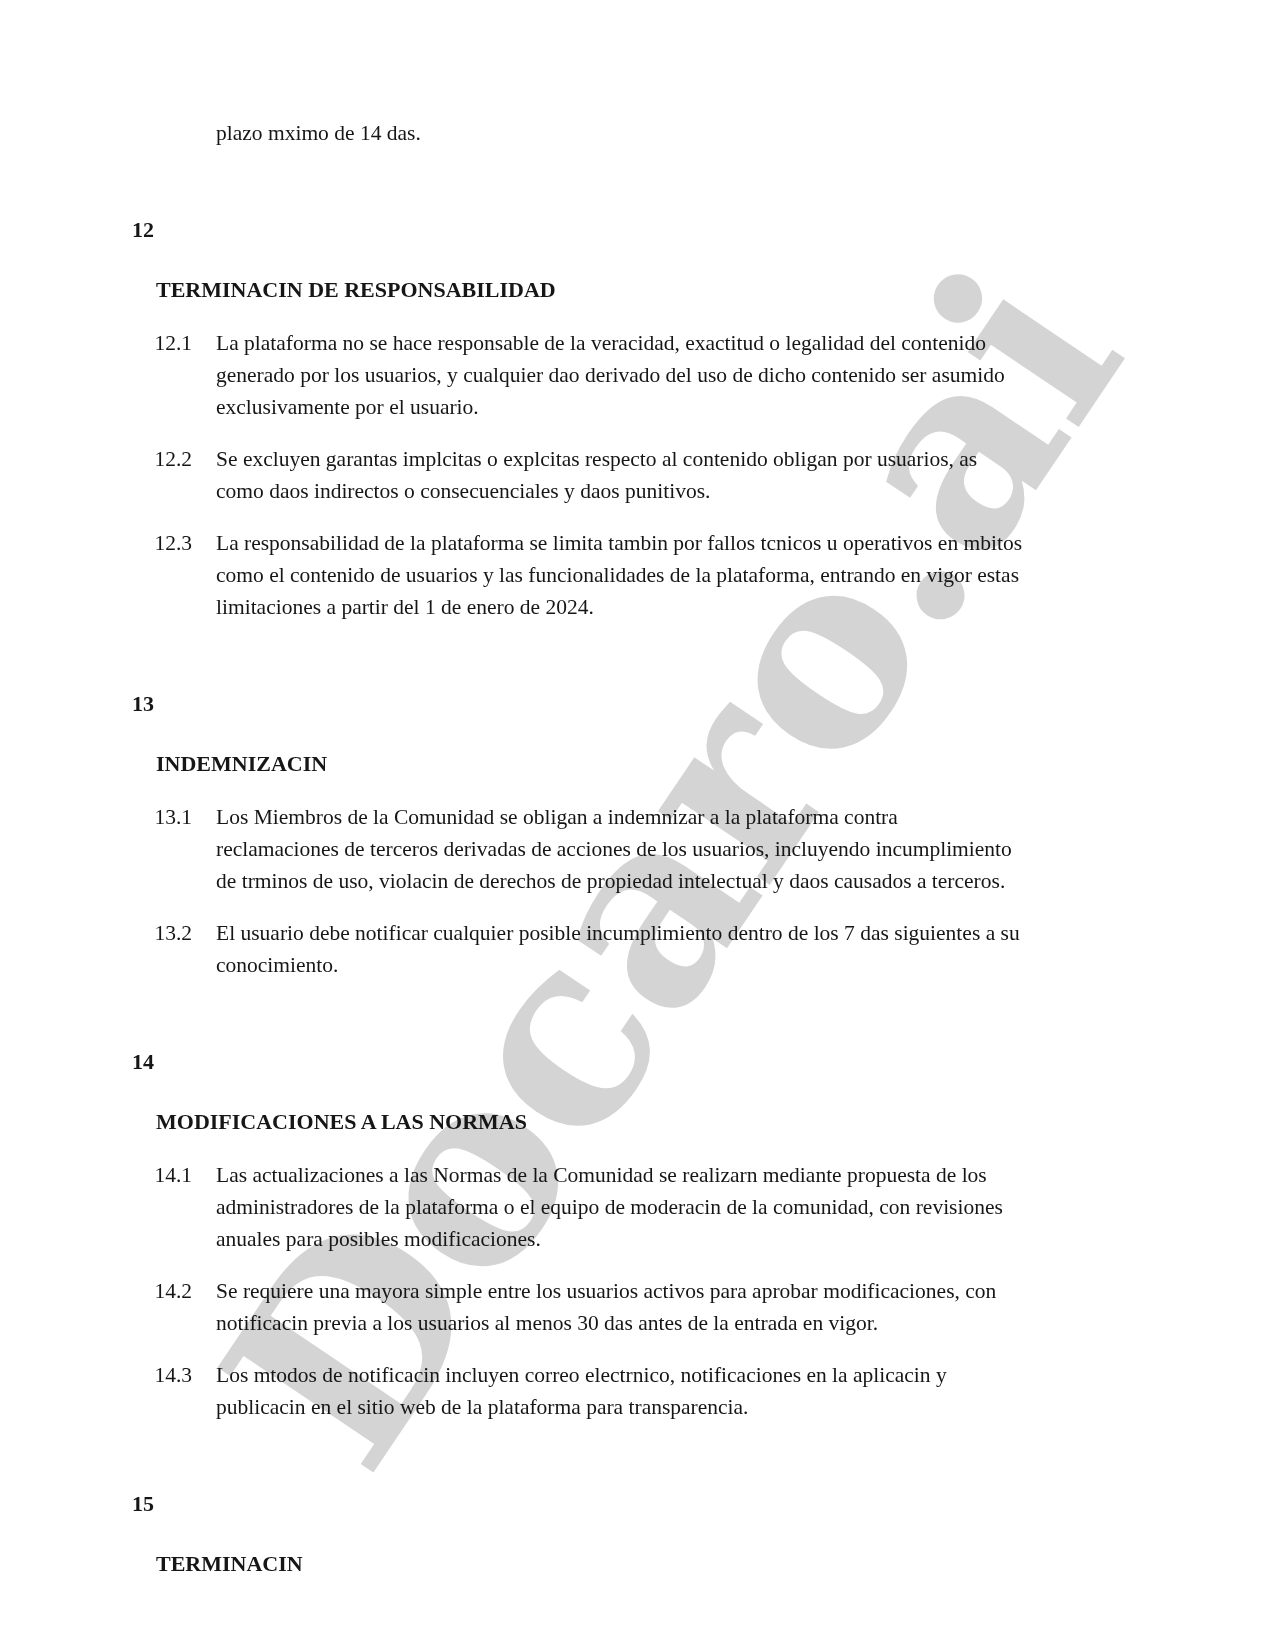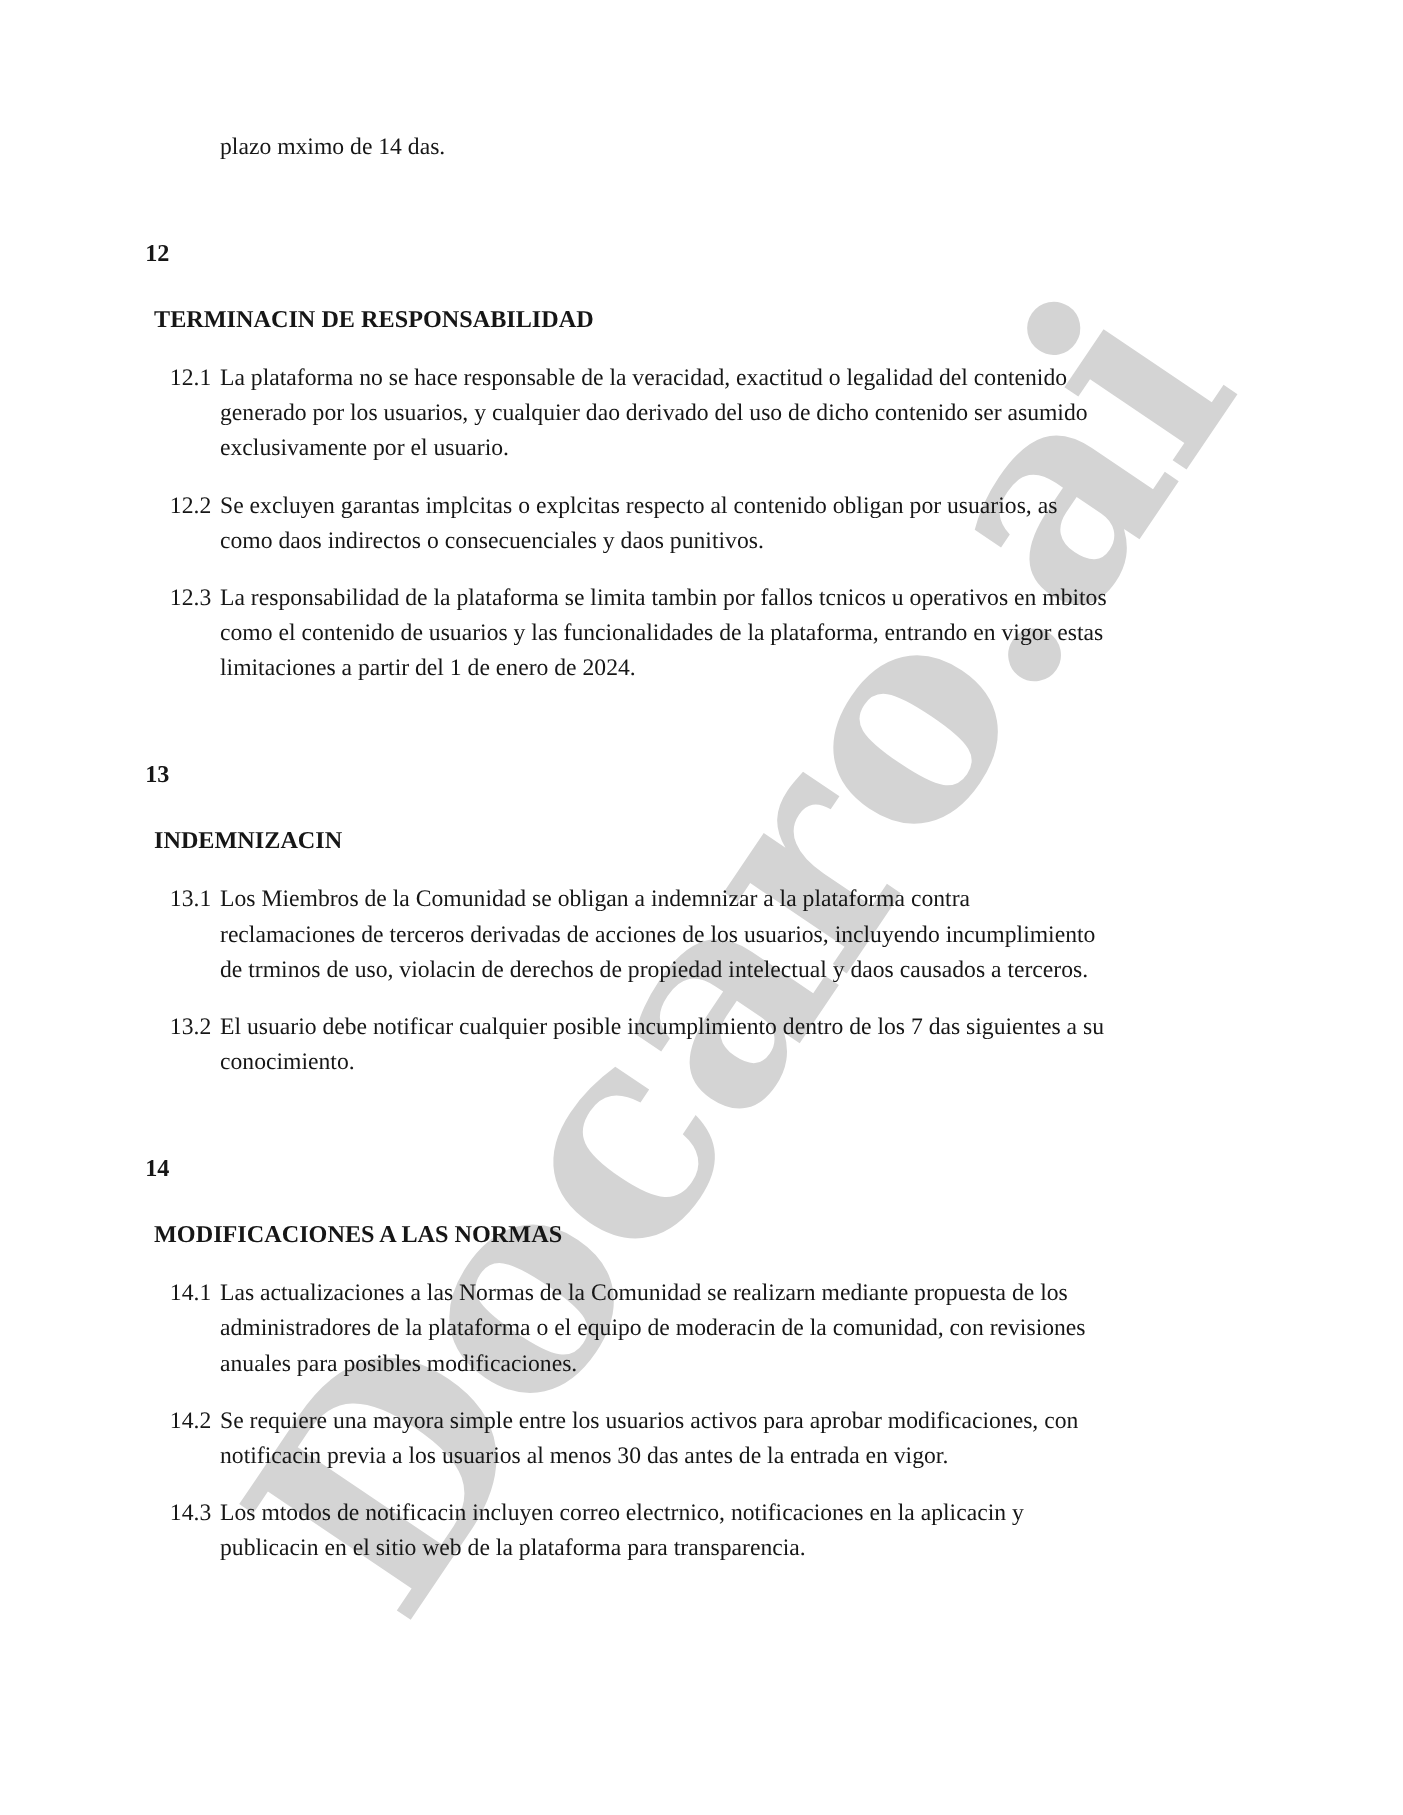--- a/index.html
+++ b/index.html
@@ -37,21 +37,21 @@
   }
   .row {
     display: flex;
     align-items: flex-start;
   }
   .num {
     flex: 0 0 60px;
     text-align: right;
   }
   .textbody {
-    margin-left: 8px;
+    margin-left: 24px;
     width: 970px;
     white-space: pre-line;
   }
   .para {
     font-size: 21.5px;
     line-height: 32px;
     margin: 0 0 20px 0;
   }
   .heading {
     font-size: 22px;
@@ -137,16 +137,20 @@
       <div class="textbody">Se requiere una mayora simple entre los usuarios activos para aprobar modificaciones, con
 notificacin previa a los usuarios al menos 30 das antes de la entrada en vigor.</div>
     </div>
 
     <div class="row para">
       <div class="num">14.3</div>
       <div class="textbody">Los mtodos de notificacin incluyen correo electrnico, notificaciones en la aplicacin y
 publicacin en el sitio web de la plataforma para transparencia.</div>
     </div>
 
+    <div class="row heading">
+      <div class="num">15</div>
+      <div class="textbody">TERMINACIN</div>
+    </div>
 
 
   </div>
 </div>
 
 </body></html>

